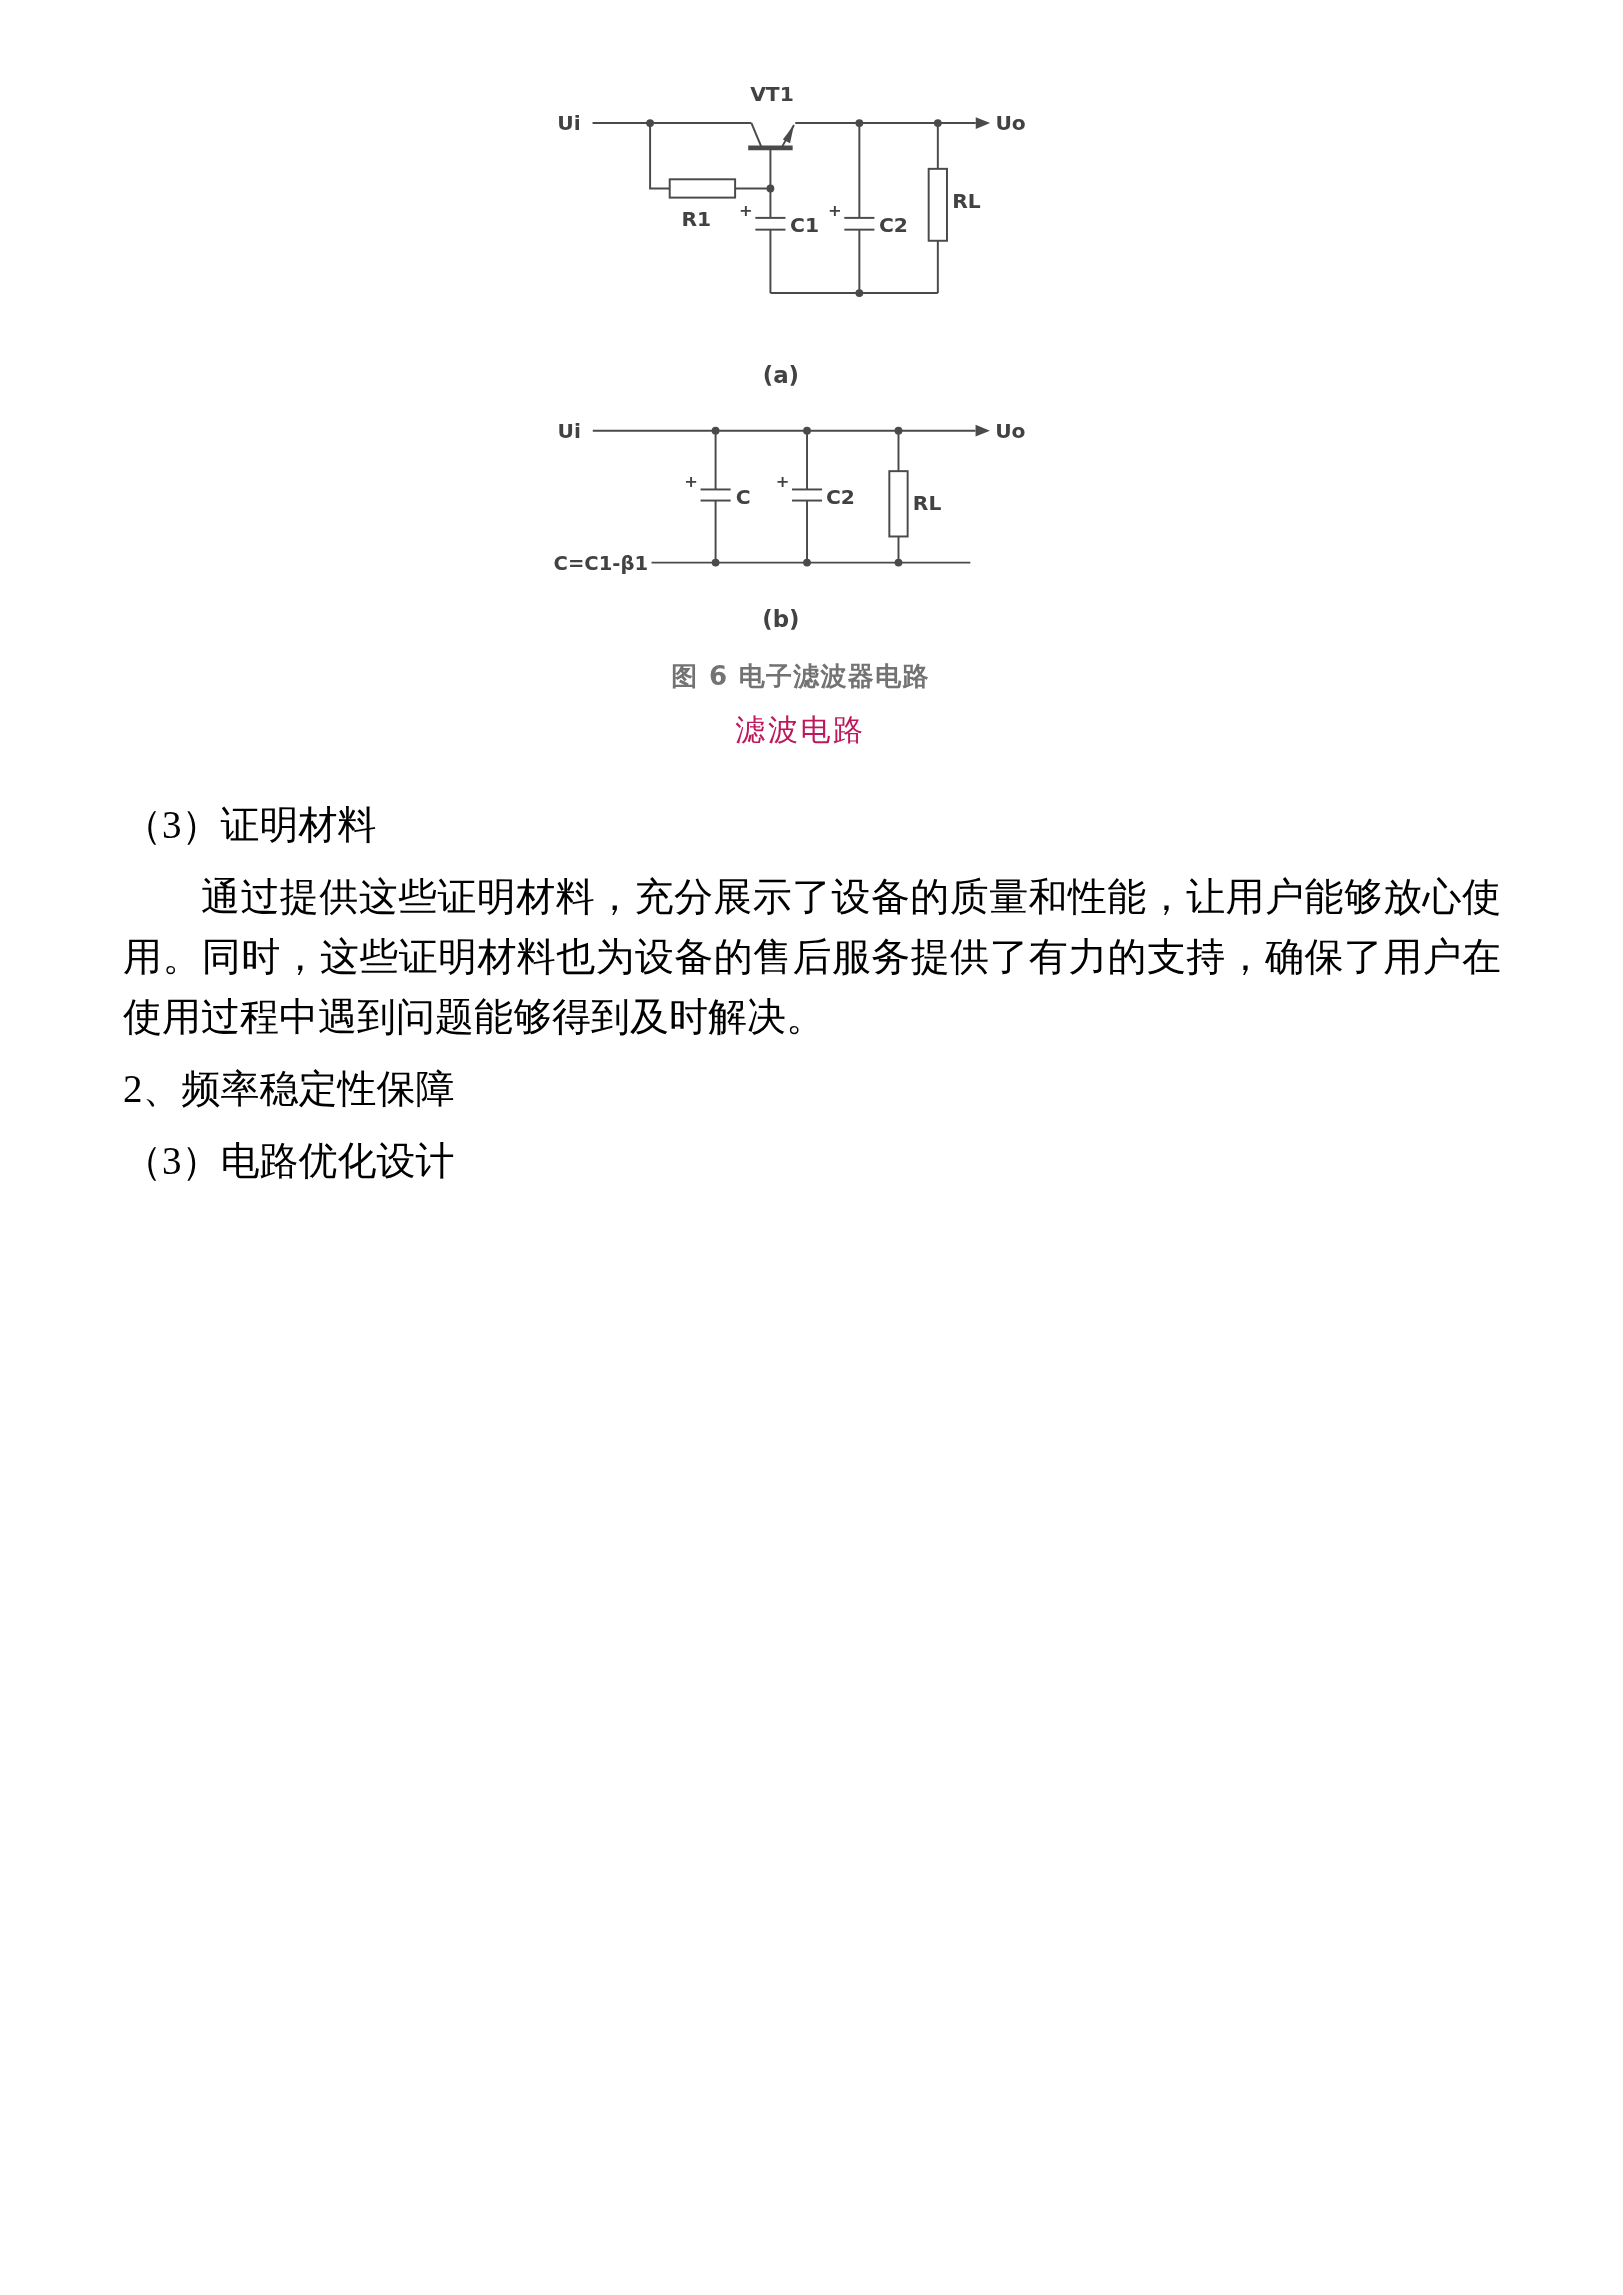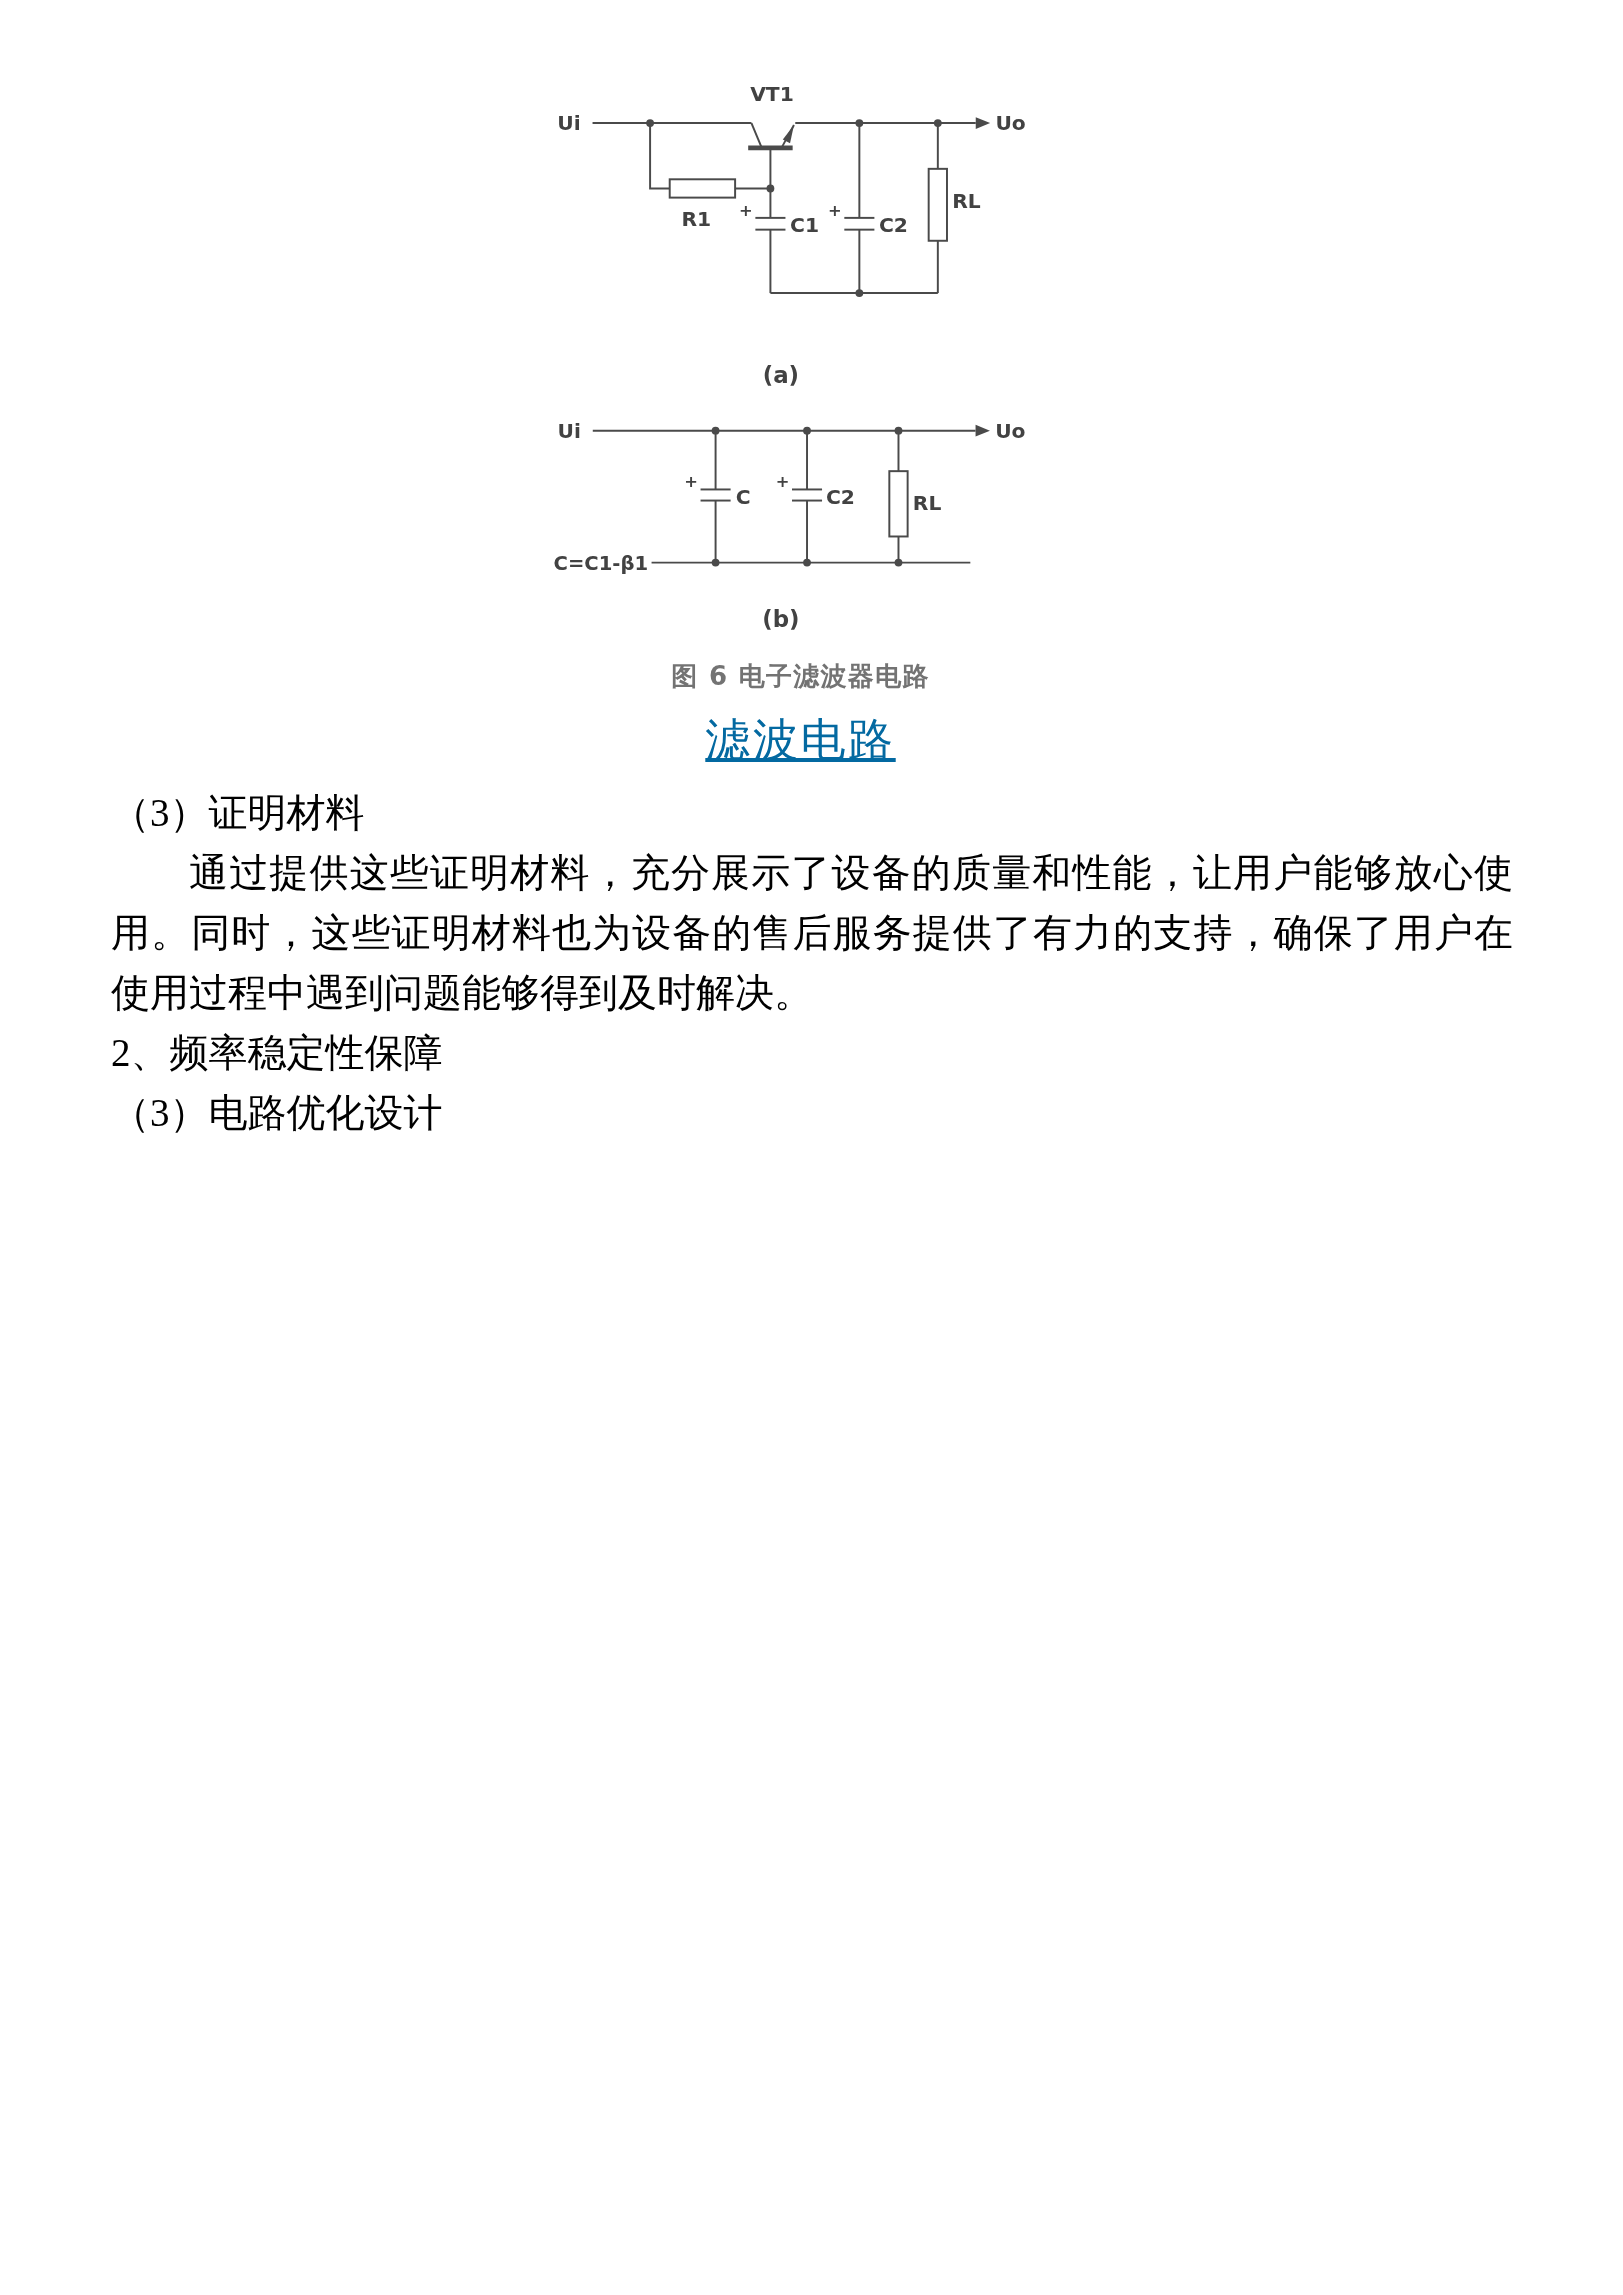--- a/index.html
+++ b/index.html
@@ -20,33 +20,32 @@
   .figure-caption {
     margin-top:18.3px;
     font-family:"DejaVu Sans","Liberation Sans",sans-serif;
     font-weight:bold;
     font-size:26px;
     color:#737373;
     letter-spacing:1.3px;
   }
   .figure-subcaption {
     margin-top:15.7px;
-    font-size:45px;
-    color:#0369a1;
+    font-size:30px;
+    color:#be185d;
     letter-spacing:2.6px;
-    text-decoration:underline;
   }
   .content {
     position:absolute;
     top:783px; left:111px; width:1402px;
     font-size:39px;
     line-height:60px;
     text-align:justify;
   }
-  .content p { margin:0; }
+  .content p { margin:12px; }
   .para    { text-indent:2em; }
   .heading { text-indent:0; }
   svg text { user-select:none; }
 </style>
 </head>
 <body>
 
 <div class="page">
 
   <div class="figure">

